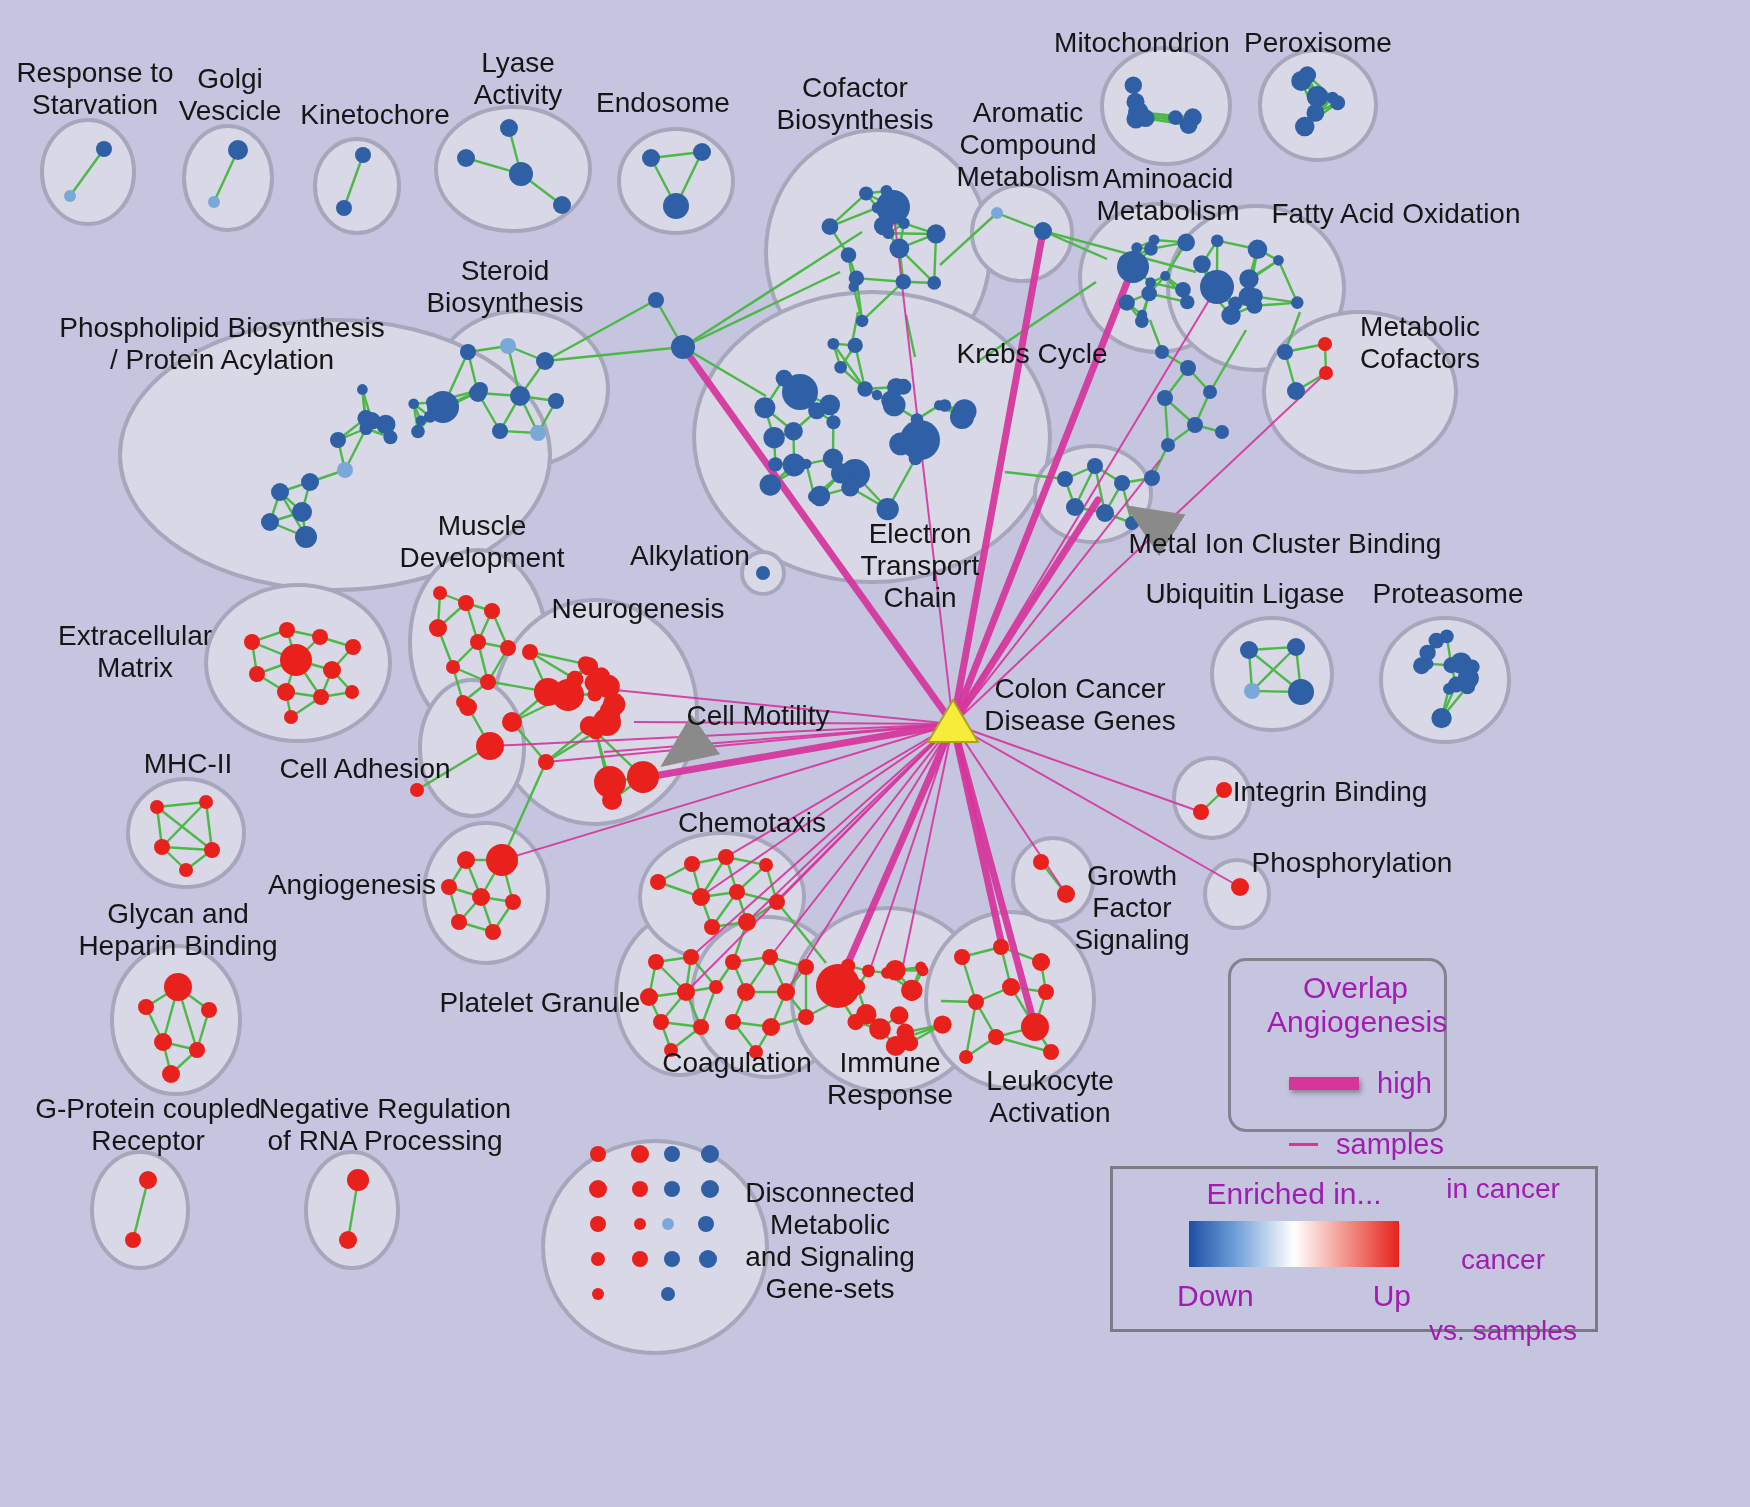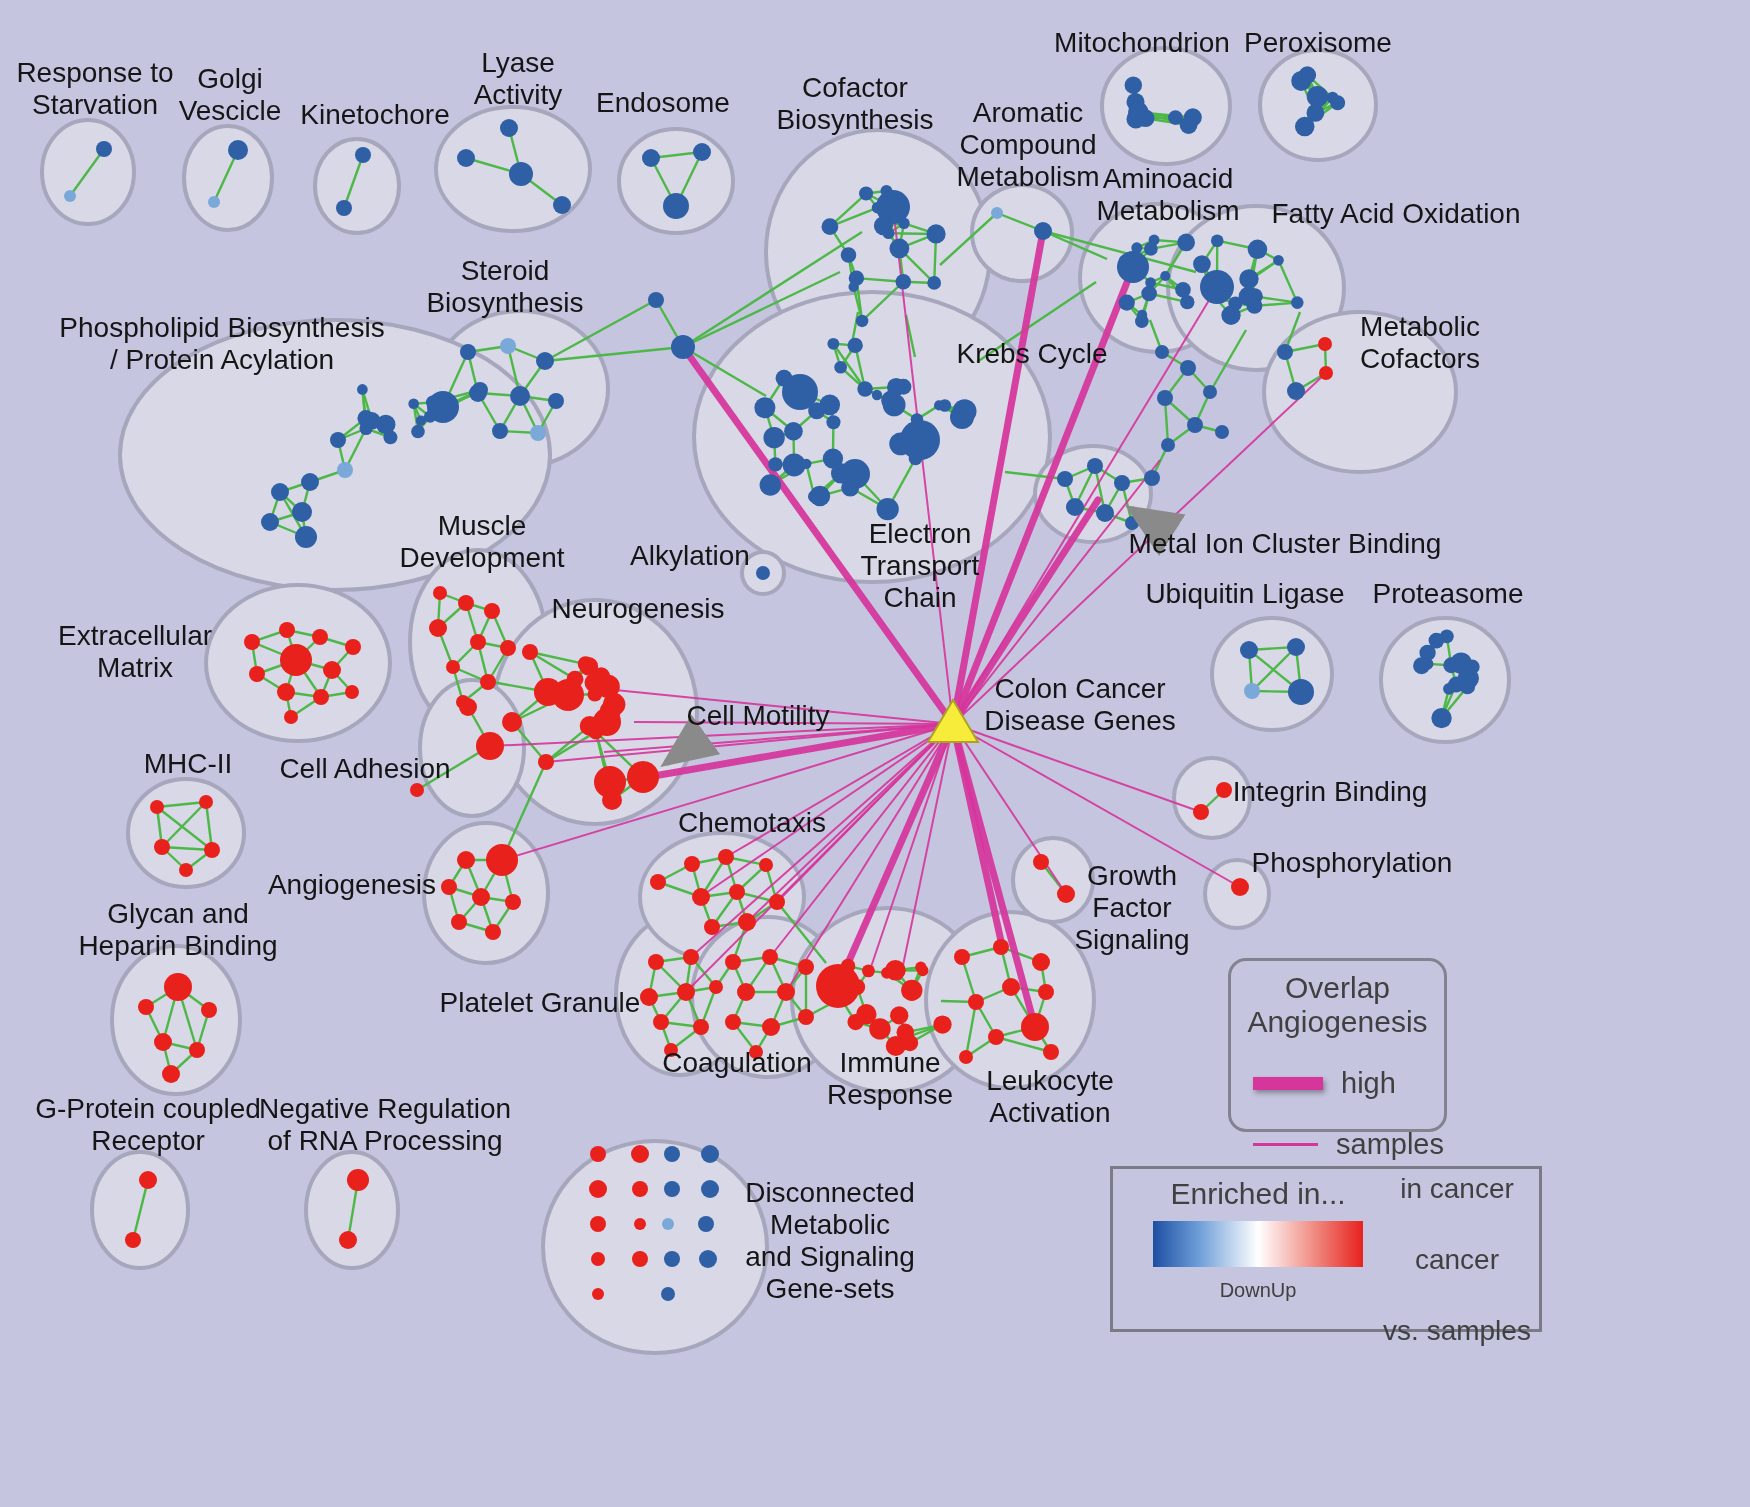--- a/index.html
+++ b/index.html
@@ -1,33 +1,33 @@
 <!DOCTYPE html>
 <html><head>
 <meta charset="utf-8">
 <style>
   html,body{margin:0;padding:0;background:#ffffff;}
   .canvas{position:relative;width:1750px;height:1507px;background:#c5c5e0;overflow:hidden;
           font-family:"Liberation Sans",sans-serif;}
   svg{position:absolute;left:0;top:0;}
   .lab{font-family:"Liberation Sans",sans-serif;font-size:28px;fill:#151515;}
-  .legend{position:absolute;color:#404040;}
+  .legend{position:absolute;color:#a21caf;padding-left:36px;}
   .overlap-box{left:1228px;top:958px;width:219px;height:174px;border:3px solid #83838f;
                border-radius:18px;box-sizing:border-box;}
   .overlap-title{text-align:center;font-size:30px;line-height:34px;margin-top:10px;}
   .sig-row{display:flex;align-items:center;gap:18px;margin:28px 0 0 22px;font-size:29px;}
   .hi-bar{width:70px;height:13px;background:#d6359c;box-shadow:2px 3px 5px rgba(50,50,50,.45);}
   .mod-bar{width:70px;height:3px;background:#d6359c;}
-  .enriched-box{left:1110px;top:1166px;width:432px;height:166px;border:3px solid #7b7b88;
+  .enriched-box{left:1110px;top:1166px;width:488px;height:166px;border:3px solid #7b7b88;
                 box-sizing:border-box;display:flex;}
   .en-left{width:262px;padding:8px 0 0 28px;box-sizing:border-box;}
   .en-title{font-size:30px;text-align:center;margin-bottom:10px;}
   .grad-bar{width:210px;height:46px;margin:0 auto;
     background:linear-gradient(90deg,#1d4fa3 0%,#6f9fd8 22%,#ffffff 50%,#f08f86 76%,#e8211d 100%);}
-  .du-row{display:flex;justify-content:center;width:234px;margin:12px auto 0;font-size:20px;}
+  .du-row{display:flex;justify-content:space-between;width:234px;margin:12px auto 0;font-size:30px;}
   .en-right{flex:1;display:flex;flex-direction:column;justify-content:center;align-items:center;
             font-size:28px;line-height:33px;padding-top:20px;text-align:center;gap:38px;}
 </style>
 </head>
 <body>
 
 <div class="canvas">
   <svg id="net" width="1750" height="1507" viewBox="0 0 1750 1507">
       <defs>
         <marker id="arr" markerWidth="10" markerHeight="10" refX="7" refY="3.5" orient="auto">

